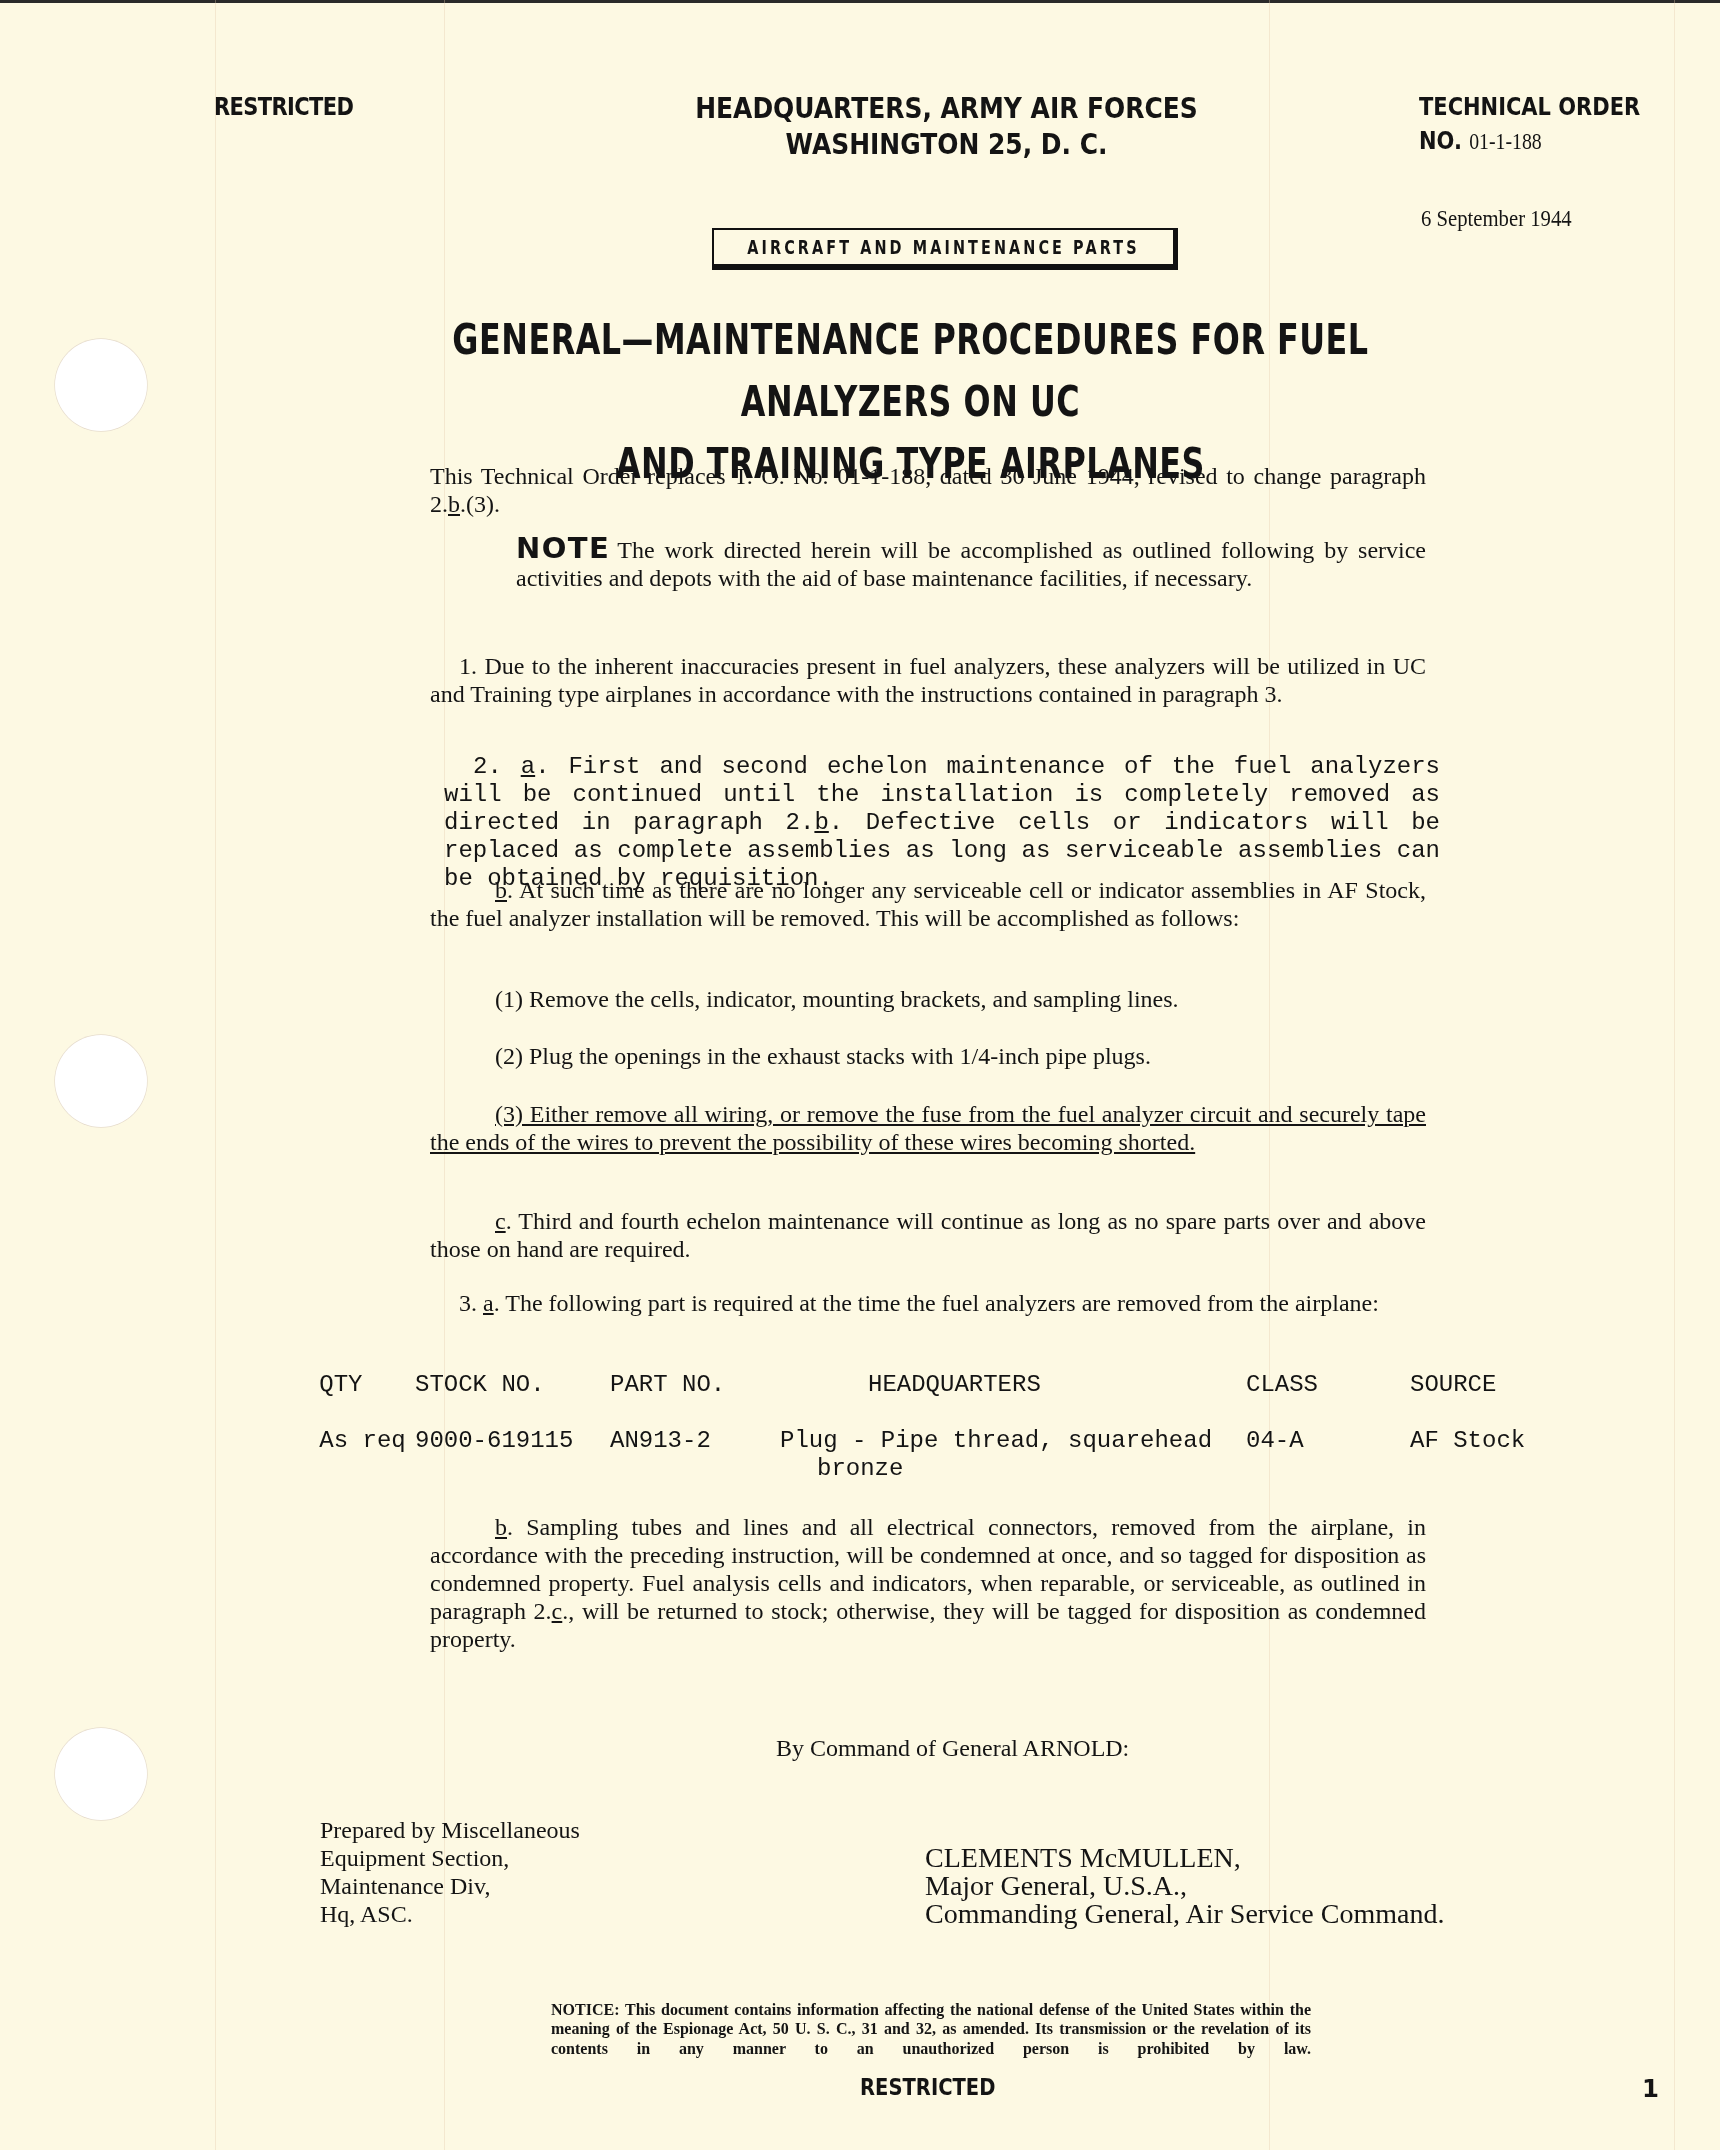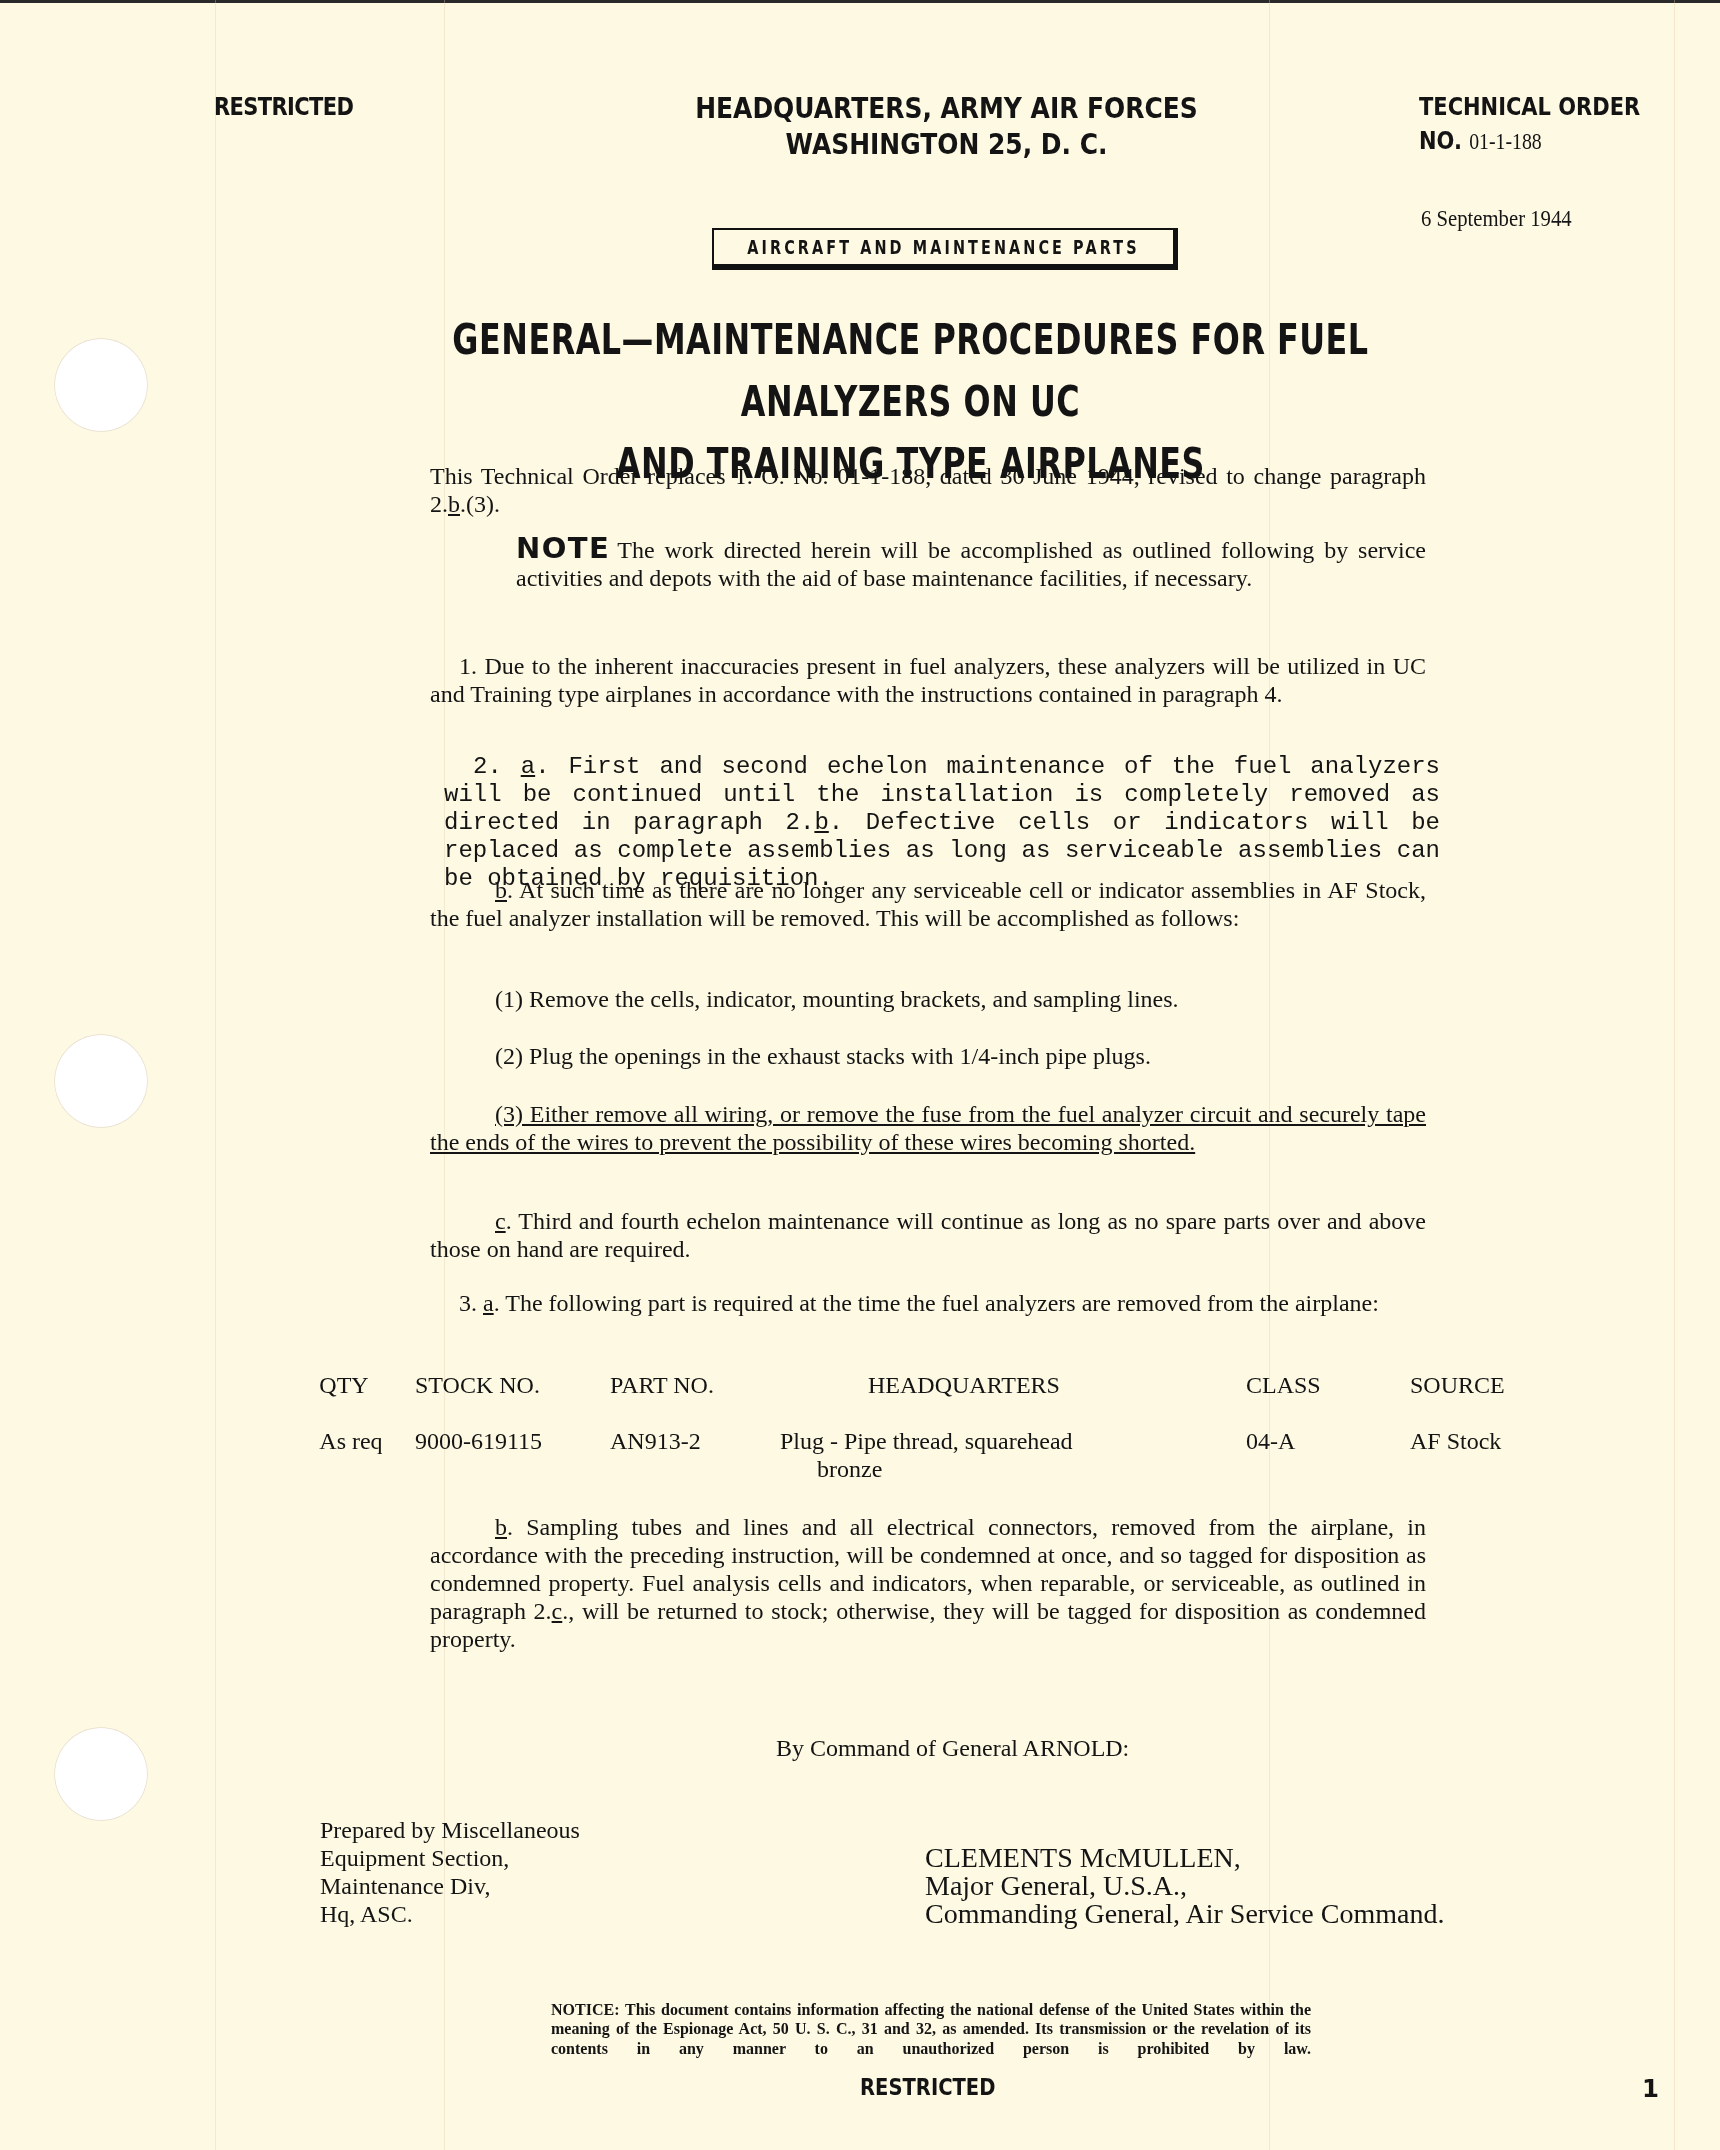--- a/index.html
+++ b/index.html
@@ -43,21 +43,21 @@
   .p-2b { left: 430px; top: 876px; width: 996px; }
   .p-2b1 { left: 495px; top: 985px; width: 932px; }
   .p-2b2 { left: 495px; top: 1042px; width: 932px; }
   .p-2b3 { left: 430px; top: 1100px; width: 996px; text-decoration: underline; }
   .p-2c { left: 430px; top: 1207px; width: 996px; }
   .p-3a { left: 430px; top: 1289px; width: 996px; }
   .indent { display: inline-block; width: 65px; }
   .indent-sm { display: inline-block; width: 29px; }
 
   .parts-table { position: absolute; left: 315px; top: 1371px; font-family: "Liberation Serif", serif; font-size: 24px; line-height: 28px; }
-  .parts-table .cell { position: absolute; white-space: nowrap; }
+  .parts-table .cell { position: absolute; white-space: nowrap; font-family: Liberation Mono, monospace; }
 
   .p-3b { left: 430px; top: 1513px; width: 996px; }
 
   .command { left: 776px; top: 1735px; font-family: "Liberation Serif", serif; font-size: 24px; white-space: nowrap; }
   .prepared { left: 320px; top: 1816px; font-family: "Liberation Serif", serif; font-size: 24px; line-height: 28px; }
   .signature { left: 925px; top: 1844px; font-family: "Liberation Serif", serif; font-size: 28px; line-height: 28px; }
 
   .notice { left: 551px; top: 2000px; width: 760px; font-family: "Liberation Serif", serif; font-size: 16px; line-height: 19.4px; font-weight: bold; text-align: justify; text-align-last: justify; }
   .ftr-restricted { left: 860px; top: 2074px; font-size: 23px; transform: scaleX(0.85); transform-origin: left top; }
   .page-num { left: 1642px; top: 2074px; font-size: 24.4px; }
@@ -94,21 +94,21 @@
 
 <div class="abs sans-bold title">
   <div>GENERAL—MAINTENANCE PROCEDURES FOR FUEL ANALYZERS ON UC</div>
   <div>AND TRAINING TYPE AIRPLANES</div>
 </div>
 
 <div class="abs body-text p-intro"><span>This Technical Order replaces T. O. No. 01-1-188, dated 30 June 1944, revised to change paragraph 2.</span><span class="u">b</span><span>.(3).</span></div>
 
 <div class="abs body-text p-note"><span class="note-label">NOTE</span><span>The work directed herein will be accomplished as outlined following by service activities and depots with the aid of base maintenance facilities, if necessary.</span></div>
 
-<div class="abs body-text p-1"><span class="indent-sm"></span><span>1. Due to the inherent inaccuracies present in fuel analyzers, these analyzers will be utilized in UC and Training type airplanes in accordance with the instructions contained in paragraph 4.</span></div>
+<div class="abs body-text p-1"><span class="indent-sm"></span><span>1. Due to the inherent inaccuracies present in fuel analyzers, these analyzers will be utilized in UC and Training type airplanes in accordance with the instructions contained in paragraph 3.</span></div>
 
 <div class="abs body-text p-2a"><span class="indent-sm"></span><span>2. </span><span class="u">a</span><span>. First and second echelon maintenance of the fuel analyzers will be continued until the installation is completely removed as directed in paragraph 2.</span><span class="u">b</span><span>. Defective cells or indicators will be replaced as complete assemblies as long as serviceable assemblies can be obtained by requisition.</span></div>
 
 <div class="abs body-text p-2b"><span class="indent"></span><span class="u">b</span><span>. At such time as there are no longer any serviceable cell or indicator assemblies in AF Stock, the fuel analyzer installation will be removed. This will be accomplished as follows:</span></div>
 
 <div class="abs body-text p-2b1">(1) Remove the cells, indicator, mounting brackets, and sampling lines.</div>
 <div class="abs body-text p-2b2">(2) Plug the openings in the exhaust stacks with 1/4-inch pipe plugs.</div>
 <div class="abs body-text p-2b3"><span class="indent"></span><span>(3) Either remove all wiring, or remove the fuse from the fuel analyzer circuit and securely tape the ends of the wires to prevent the possibility of these wires becoming shorted.</span></div>
 
 <div class="abs body-text p-2c"><span class="indent"></span><span class="u">c</span><span>. Third and fourth echelon maintenance will continue as long as no spare parts over and above those on hand are required.</span></div>

